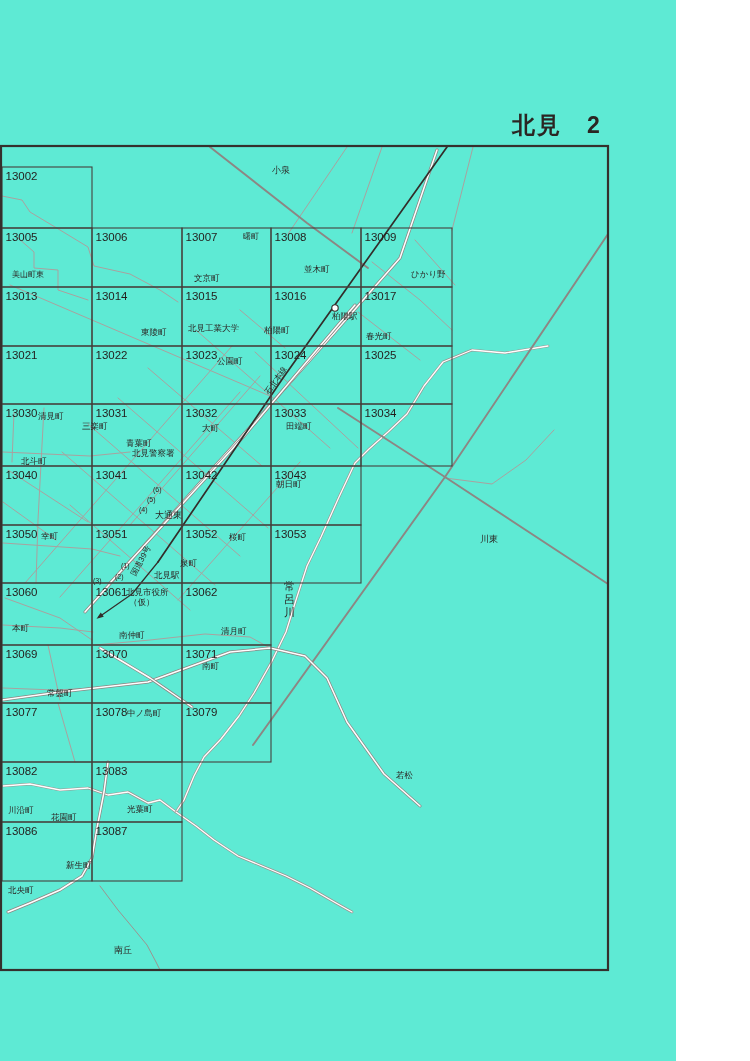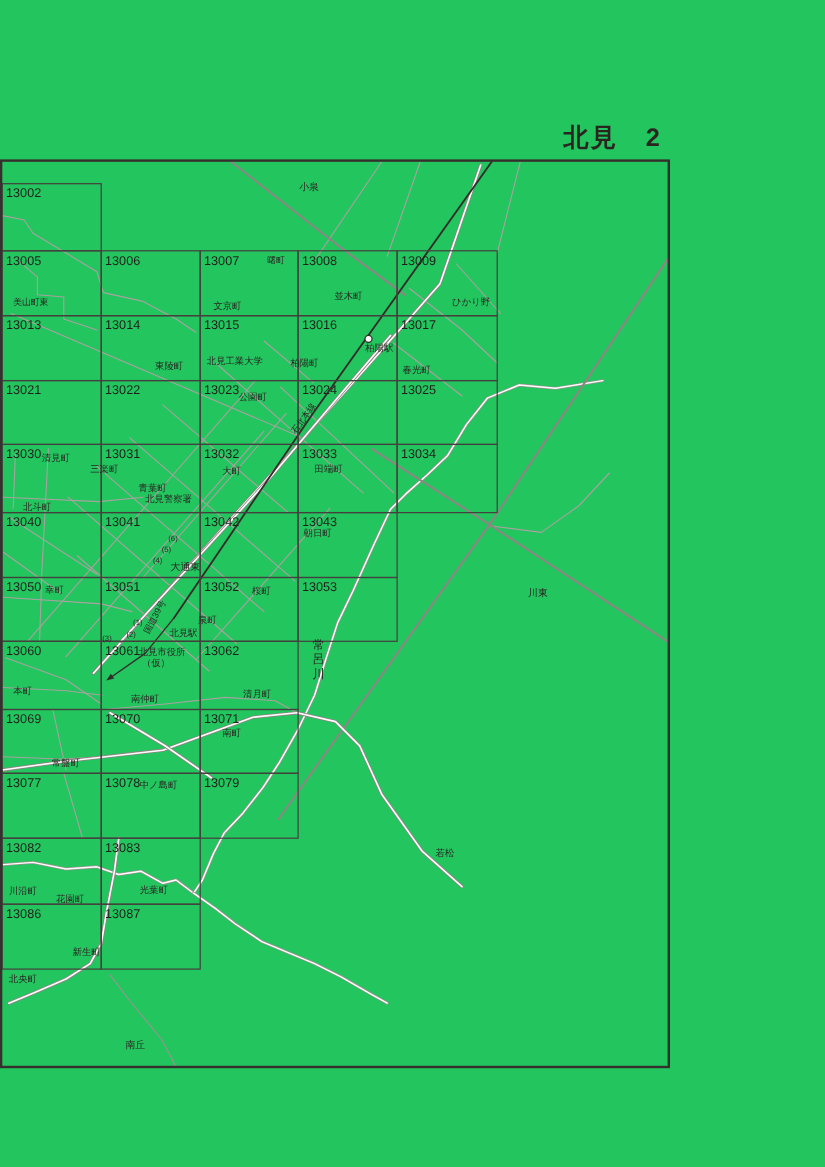--- a/index.html
+++ b/index.html
@@ -1,16 +1,16 @@
 <!DOCTYPE html>
 <html><head>
 <meta charset="utf-8">
 <style>
   html,body{margin:0;padding:0;background:#ffffff;}
-  .page{position:relative;width:750px;height:1061px;background:#22c55e;overflow:hidden;
+  .page{position:relative;width:676px;height:1061px;background:#5eead4;overflow:hidden;
         font-family:"Liberation Sans","DejaVu Sans",sans-serif;}
   .sheet-title{position:absolute;left:512px;top:110px;font-size:23px;font-weight:bold;
         color:#2b2522;letter-spacing:2px;white-space:pre;}
   svg{position:absolute;left:0;top:0;}
   svg text{font-family:"Liberation Sans","DejaVu Sans",sans-serif;fill:#2b2422;}
   .cellnum{font-size:11.5px;fill:#231d1b;}
 </style>
 </head>
 <body>
 

